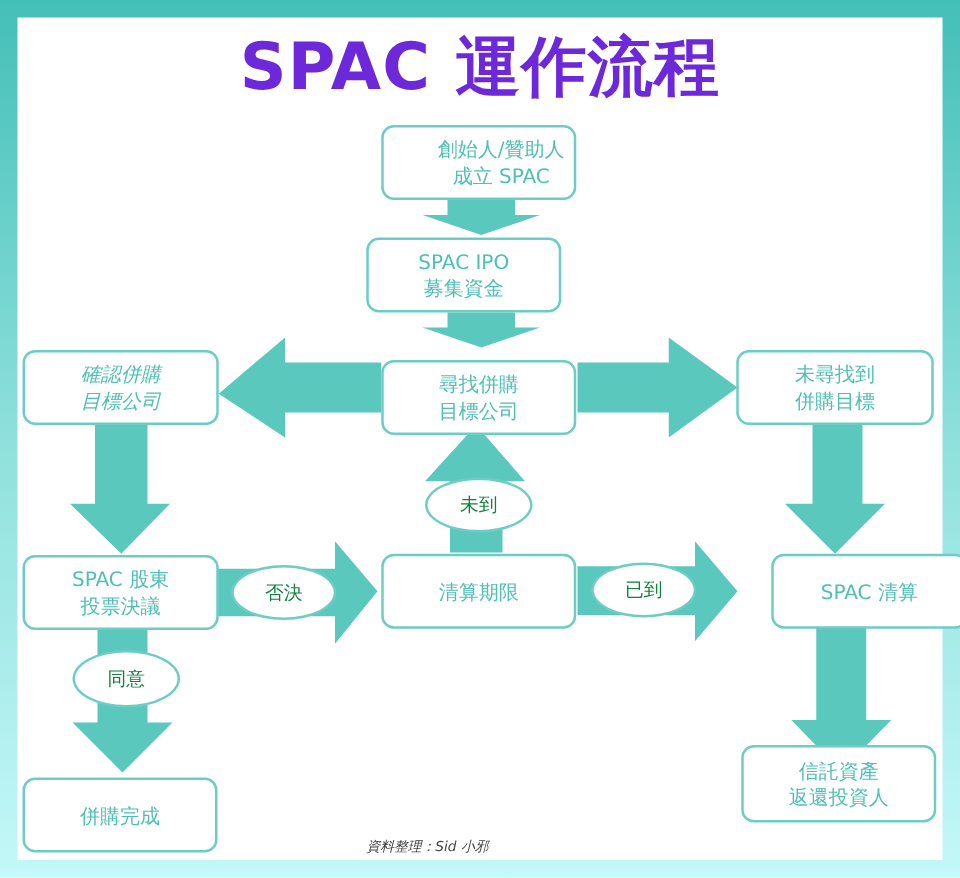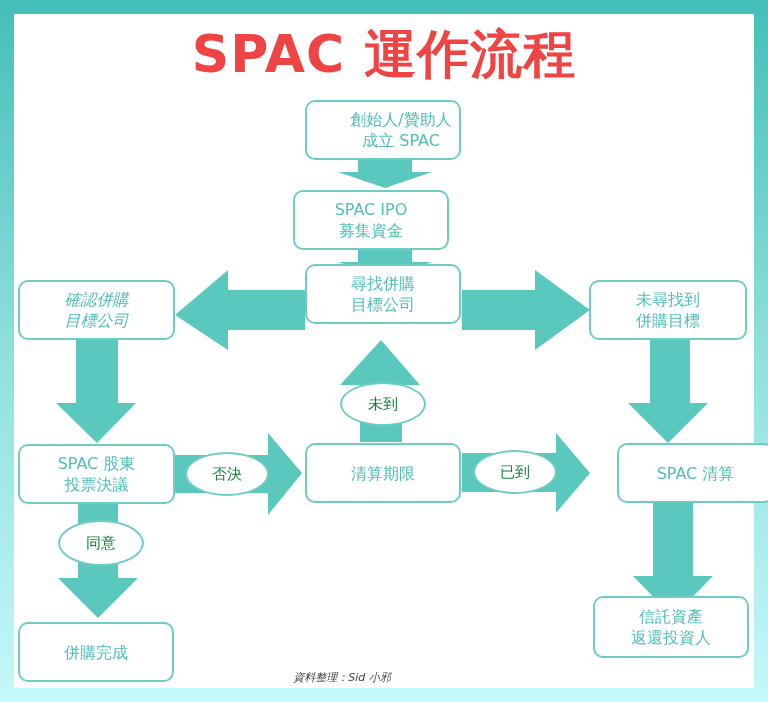--- a/index.html
+++ b/index.html
@@ -8,21 +8,21 @@
     background: linear-gradient(to bottom, #44bfb8 0%, #8fe0dc 50%, #c4f8f9 100%);
     font-family: "DejaVu Sans", "Liberation Sans", sans-serif;
     position: relative;
   }
   .panel {
     position: absolute; left: 14px; top: 14px; width: 740px; height: 674px;
     background: #ffffff;
   }
   .title {
     position: absolute; left: 0; top: 22px; width: 768px; text-align: center;
-    font-size: 52px; font-weight: bold; color: #ef4444; letter-spacing: 1px;
+    font-size: 52px; font-weight: bold; color: #6d28d9; letter-spacing: 1px;
     line-height: 64px;
   }
   svg.arrows { position: absolute; left: 0; top: 0; }
   .node {
     position: absolute; box-sizing: border-box;
     border: 2.5px solid #6ecdc3; border-radius: 10px; background: #fff;
     display: flex; align-items: center; justify-content: center; text-align: center;
     color: #4fbfb4; font-size: 16px; line-height: 21px; white-space: pre-line;
   }
   .label {
@@ -67,21 +67,21 @@
     <polygon points="78,503 118,503 118,578 138,578 98,618 58,578 78,578"></polygon>
 
     <polygon points="653,502 693,502 693,576 713,576 673,617 633,576 653,576"></polygon>
   </g>
 </svg>
 
 <div class="node" style="left:305px;top:100px;width:156px;height:60px;padding-left:36px;">創始人/贊助人
 成立 SPAC</div>
 <div class="node" style="left:293px;top:190px;width:156px;height:60px;">SPAC IPO
 募集資金</div>
-<div class="node" style="left:305px;top:264px;width:156px;height:60px;">尋找併購
+<div class="node" style="left:305px;top:288px;width:156px;height:60px;">尋找併購
 目標公司</div>
 <div class="node" style="left:18px;top:280px;width:157px;height:60px;font-style:italic;">確認併購
 目標公司</div>
 <div class="node" style="left:589px;top:280px;width:158px;height:60px;">未尋找到
 併購目標</div>
 <div class="node" style="left:18px;top:444px;width:157px;height:60px;">SPAC 股東
 投票決議</div>
 <div class="node" style="left:305px;top:443px;width:156px;height:60px;">清算期限</div>
 <div class="node" style="left:592px;top:443px;width:157px;height:60px;margin-left:25px;">SPAC 清算</div>
 <div class="node" style="left:18px;top:622px;width:156px;height:60px;">併購完成</div>

